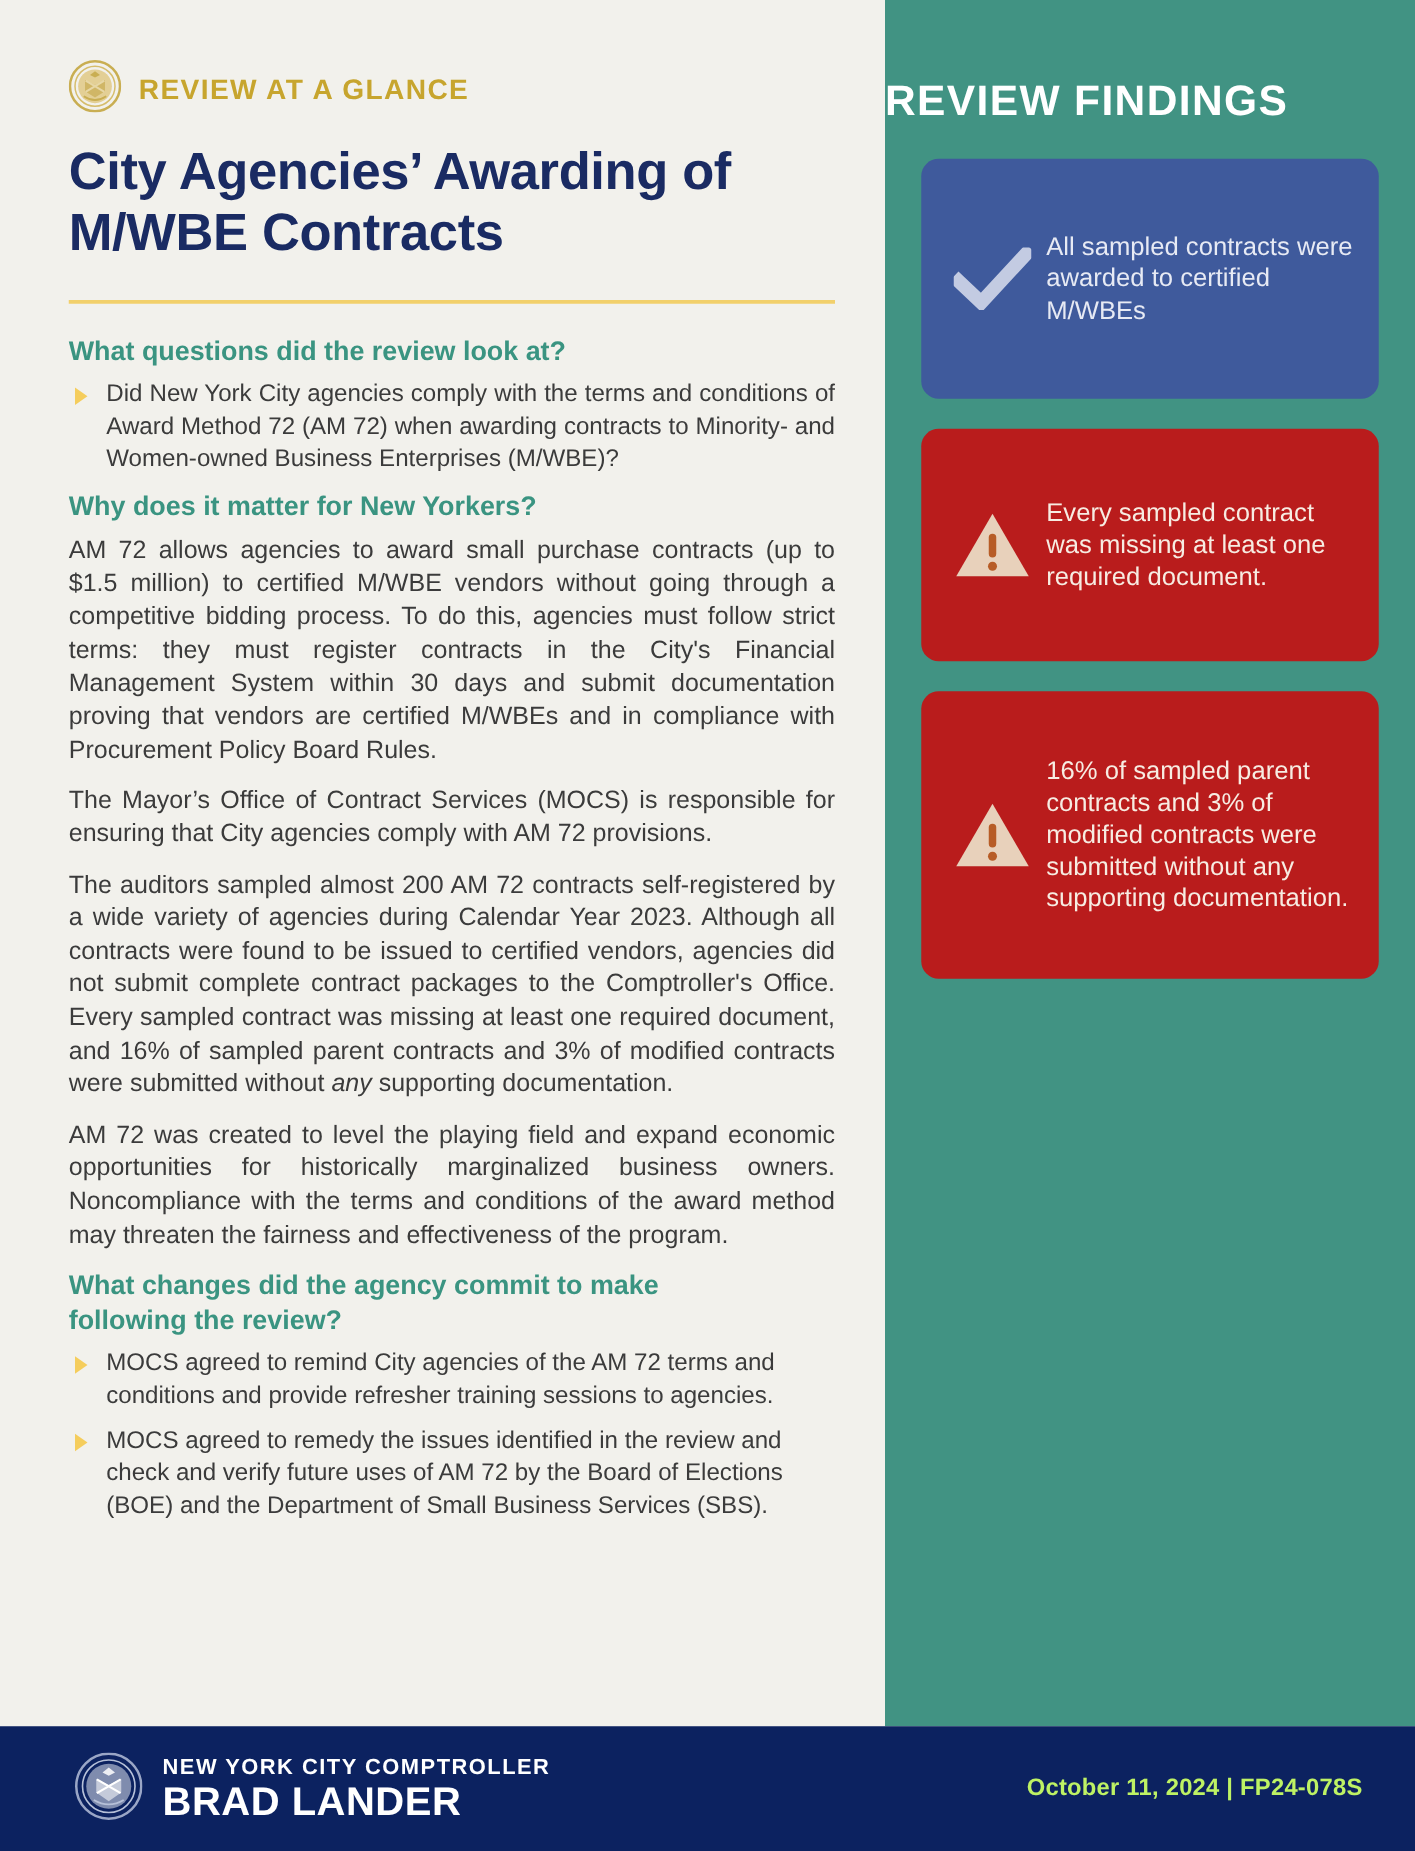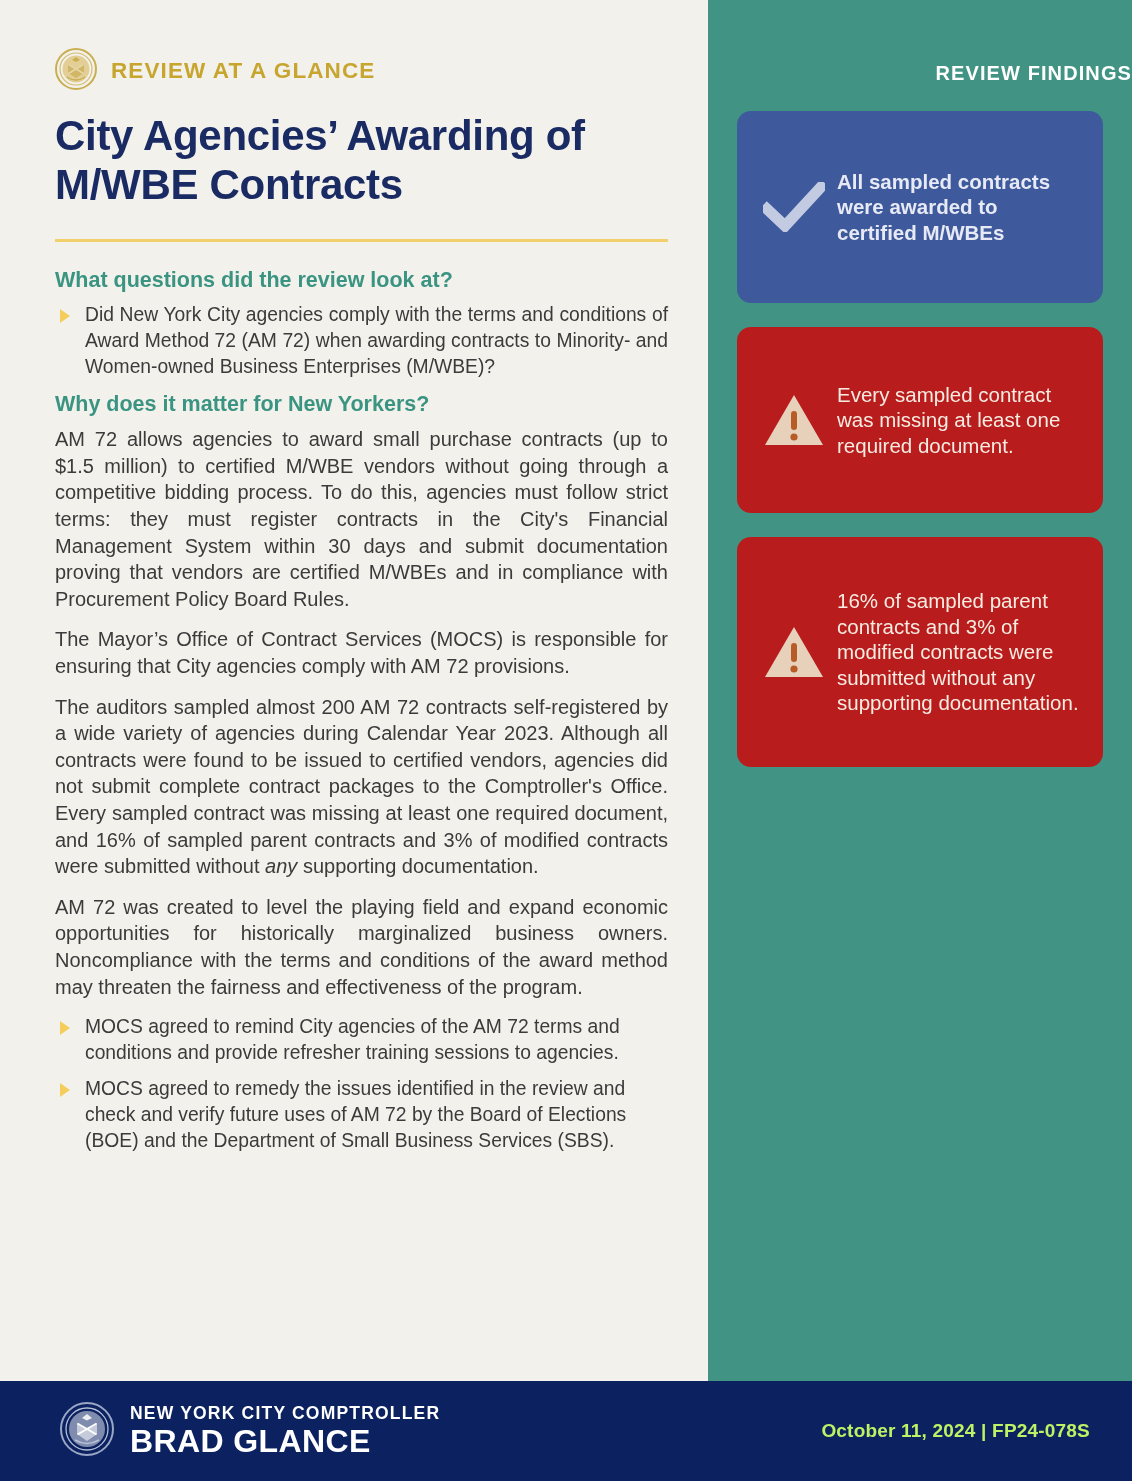--- a/index.html
+++ b/index.html
@@ -16,36 +16,36 @@
   }
 
   
   .teal-panel {
     position: absolute;
     left: 708px; top: 0;
     width: 424px; height: 1381px;
     background: #419383;
   }
   .findings-title {
-    text-align: right;
-    color: #ffffff;
-    font-size: 20px;
+    text-align: left;
+    color: #ffffff;
+    font-size: 34px;
     font-weight: bold;
     letter-spacing: 1.1px;
     padding-top: 62px;
   }
   .cards { padding: 26px 29px 0 29px; }
   .card {
     border-radius: 14px;
     display: flex;
     align-items: center;
     margin-bottom: 24px;
     padding: 18px 20px 18px 14px;
   }
-  .card.blue { background: #3f5a9c; min-height: 192px; font-weight: bold; }
+  .card.blue { background: #3f5a9c; min-height: 192px; }
   .card.orange { background: #b91c1c; }
   .card.orange.c2 { min-height: 186px; }
   .card.orange.c3 { min-height: 230px; }
   .card-icon {
     flex: 0 0 auto;
     width: 86px;
     display: flex;
     align-items: center;
     justify-content: center;
   }
@@ -238,20 +238,24 @@
 
     <div class="sec-head">Why does it matter for New Yorkers?</div>
 
     <p class="body">AM 72 allows agencies to award small purchase contracts (up to $1.5 million) to certified M/WBE vendors without going through a competitive bidding process. To do this, agencies must follow strict terms: they must register contracts in the City's Financial Management System within 30 days and submit documentation proving that vendors are certified M/WBEs and in compliance with Procurement Policy Board Rules.</p>
     <p class="body">The Mayor’s Office of Contract Services (MOCS) is responsible for ensuring that City agencies comply with AM 72 provisions.</p>
 
     <p class="body"><span>The auditors sampled almost 200 AM 72 contracts self-registered by a wide variety of agencies during Calendar Year 2023. Although all contracts were found to be issued to certified vendors, agencies did not submit complete contract packages to the Comptroller's Office. Every sampled contract was missing at least one required document, and 16% of sampled parent contracts and 3% of modified contracts were submitted without </span><em>any</em><span> supporting documentation.</span></p>
 
     <p class="body">AM 72 was created to level the playing field and expand economic opportunities for historically marginalized business owners. Noncompliance with the terms and conditions of the award method may threaten the fairness and effectiveness of the program.</p>
 
+    <div class="sec-head">
+      <div>What changes did the agency commit to make</div>
+      <div>following the review?</div>
+    </div>
 
     <ul class="bullets">
       <li class="noj">
         <span class="tri"></span>
         <span>MOCS agreed to remind City agencies of the AM 72 terms and conditions and provide refresher training sessions to agencies.</span>
       </li>
       <li class="noj">
         <span class="tri"></span>
         <span>MOCS agreed to remedy the issues identified in the review and check and verify future uses of AM 72 by the Board of Elections (BOE) and the Department of Small Business Services (SBS).</span>
       </li>
@@ -267,19 +271,19 @@
           <circle cx="27" cy="27" r="21" fill="none" stroke="#b6c0d8" stroke-width="1.3"></circle>
           <circle cx="27" cy="27" r="18" fill="#dfe4ef" opacity="0.55"></circle>
           <path d="M27 12 l5 4 -5 2.5 -5 -2.5 z" fill="#ffffff" opacity="0.85"></path>
           <path d="M17 21 l10 5 10 -5 v11 l-10 7 -10 -7 z" fill="#ffffff" opacity="0.55"></path>
           <path d="M17.5 21.5 L36.5 32.5 M36.5 21.5 L17.5 32.5" stroke="#ffffff" stroke-width="1.8"></path>
           <path d="M15 38 q12 7 24 0" fill="none" stroke="#b6c0d8" stroke-width="1.5"></path>
         </svg>
       </span>
       <div class="brand-lines">
         <div class="brand-top">NEW YORK CITY COMPTROLLER</div>
-        <div class="brand-name">BRAD GLANCE</div>
+        <div class="brand-name">BRAD LANDER</div>
       </div>
     </div>
     <div class="footer-meta">October 11, 2024  |  FP24-078S</div>
   </div>
 
 </div>
 
 </body></html>

